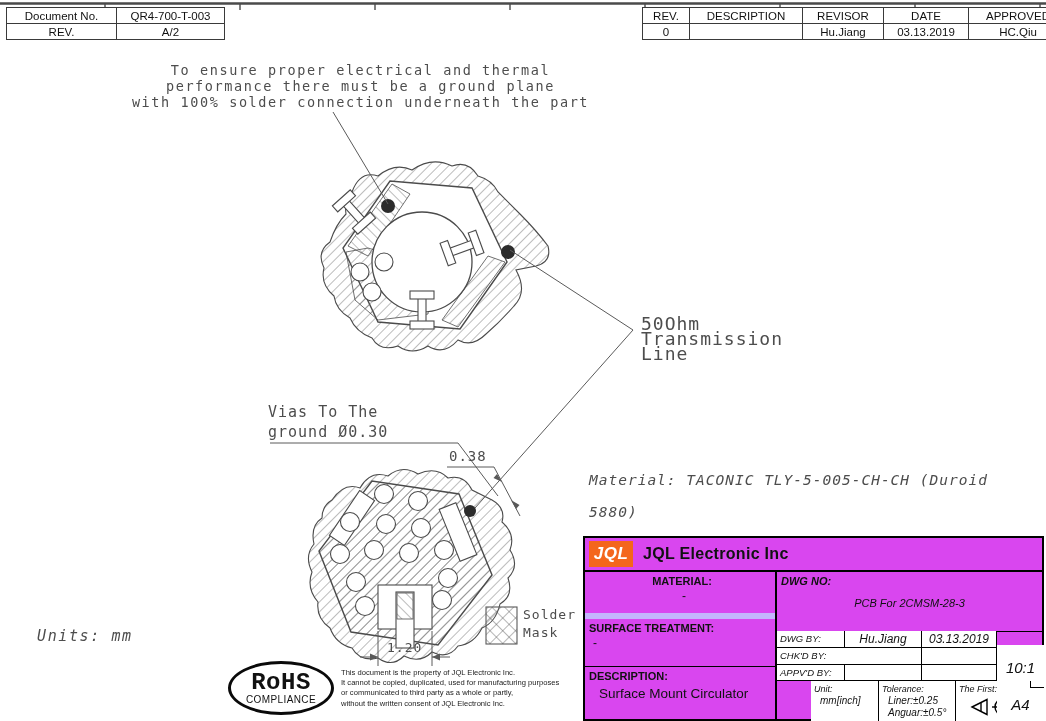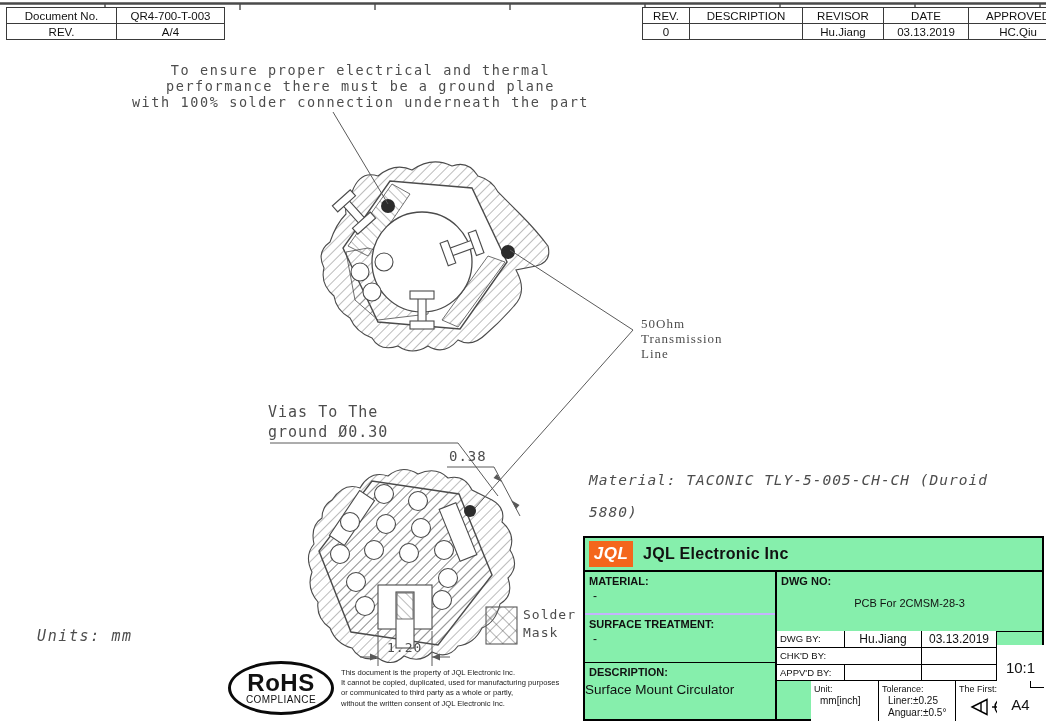--- a/index.html
+++ b/index.html
@@ -17,52 +17,52 @@
   .cad-i{font-style:italic;}
   
   .sheet-table{position:absolute;border-collapse:collapse;table-layout:fixed;}
   .sheet-table td,.sheet-table th{
     border:1px solid #3a3a3a;font-size:11.5px;font-weight:normal;
     text-align:center;vertical-align:middle;padding:0 2px;height:15px;
     overflow:hidden;white-space:nowrap;background:#fff;
   }
   
   .tb{position:absolute;left:583px;top:536px;width:461px;height:185px;
-      border:2px solid #000;background:#86efac;box-sizing:border-box;font-size:11px;}
+      border:2px solid #000;background:#d946ef;box-sizing:border-box;font-size:11px;}
   .tb-header{height:32px;border-bottom:2px solid #000;position:relative;}
   .tb-logo{position:absolute;left:4px;top:3px;width:44px;height:26px;
            color:#fff;font-weight:bold;font-style:italic;font-size:17px;
            display:flex;align-items:center;justify-content:center;letter-spacing:.5px;}
   .tb-company{position:absolute;left:58px;top:0;height:32px;display:flex;align-items:center;
               font-weight:bold;font-size:16px;letter-spacing:.3px;}
   .tb-body{position:relative;height:149px;display:flex;}
   .tb-left{width:190px;border-right:2px solid #000;display:flex;flex-direction:column;}
   .tb-cell-label{font-weight:bold;font-size:11px;padding:3px 0 0 4px;}
   .tb-cell-value{font-size:12px;padding:2px 0 0 8px;}
-  .c-material{height:41px;border-bottom:2px solid #c4b5fd;}
+  .c-material{height:41px;border-bottom:6px solid #c4b5fd;text-align:center;}
   .c-surface{height:47px;border-bottom:1px solid #000;}
   .c-desc{flex:1;}
-  .c-desc .tb-cell-value{font-size:13.5px;padding-top:4px;padding-left:0;}
-  .tb-right{position:relative;flex:1;}
+  .c-desc .tb-cell-value{font-size:13.5px;padding-top:4px;padding-left:14px;}
+  .tb-right{position:relative;flex:1;font-style:italic;}
   .c-dwgno{position:absolute;left:0;top:0;right:0;height:59px;border-bottom:1px solid #000;}
   .c-dwgno .val{text-align:center;font-size:11px;margin-top:10px;}
   .rcell{position:absolute;box-sizing:border-box;border-right:1px solid #000;border-bottom:1px solid #000;
          font-size:9.5px;overflow:hidden;background:#fff;}
   .rcell.lastcol{border-right:none;}
   .rcell .big{font-size:12px;text-align:center;margin-top:1px;}
   .rlabel{padding:2px 0 0 3px;}
   .center-mid{display:flex;align-items:center;justify-content:center;}
   .scale-big{font-size:15px;font-weight:normal;}
   .small-stack{font-size:9px;padding:2px 0 0 3px;line-height:12px;margin-left:34px;}
   .small-stack .v{padding-left:6px;font-size:10px;}
   
   .rohs{position:absolute;left:228px;top:661px;width:100px;height:48px;
         border:3px solid #0a0a0a;border-radius:50%;background:#fff;
         display:flex;flex-direction:column;align-items:center;justify-content:center;}
-  .rohs-main{font-family:Liberation Sans, sans-serif;font-weight:bold;font-size:24px;line-height:24px;letter-spacing:.5px;}
+  .rohs-main{font-family:Liberation Mono, monospace;font-weight:bold;font-size:24px;line-height:24px;letter-spacing:.5px;}
   .rohs-sub{font-size:10px;line-height:10px;letter-spacing:.4px;}
   .legal{position:absolute;left:341px;top:668px;font-size:7.6px;line-height:10.2px;color:#222;}
   svg{display:block;}
 </style>
 </head>
 <body>
 
 <svg class="abs" style="left:0;top:0;" width="1046" height="721" viewBox="0 0 1046 721">
   <defs>
     <pattern id="h1" width="7" height="7" patternUnits="userSpaceOnUse" patternTransform="rotate(45)">
@@ -168,21 +168,21 @@
     <polygon points="432,657 440,653.5 440,660.5" fill="#5a5a5a" stroke="none"></polygon>
   </g>
 
   <rect x="486" y="607" width="31" height="37" fill="url(#cross)" stroke="#5a5a5a" stroke-width="1.1"></rect>
 </svg>
 
 <div class="abs cad ml" style="left:108px;top:62px;width:505px;text-align:center;font-size:13.5px;line-height:16px;">To ensure proper electrical and thermal
 performance there must be a ground plane
 with 100% solder connection underneath the part</div>
 
-<div class="abs cad ml" style="left:641px;top:316px;font-size:13px;line-height:15px;letter-spacing:1px;font-family:Liberation Serif, serif;">50Ohm
+<div class="abs cad ml" style="left:641px;top:316px;font-size:18px;line-height:15px;letter-spacing:1px;">50Ohm
 Transmission
 Line</div>
 
 <div class="abs cad ml" style="left:268px;top:402px;font-size:15px;line-height:20px;letter-spacing:1px;">Vias To The
 ground Ø0.30</div>
 
 <div class="abs cad" style="left:449px;top:448px;font-size:14px;letter-spacing:1px;">0.38</div>
 
 <div class="abs cad" style="left:387px;top:640px;font-size:13px;letter-spacing:1px;">1.20</div>
 
@@ -195,21 +195,21 @@
 Mask</div>
 
 <table class="sheet-table" style="left:6px;top:7px;width:219px;border-radius:10px;">
   <tbody>
       <tr>
     <td style="width:105px;">Document No.</td>
     <td>QR4-700-T-003</td>
   </tr>
   <tr>
     <td>REV.</td>
-    <td>A/4</td>
+    <td>A/2</td>
   </tr>
 </tbody>
   </table>
 
 <table class="sheet-table" style="left:642px;top:7px;width:400px;">
   <tbody>
       <tr>
     <td style="width:42px;">REV.</td>
     <td style="width:108px;">DESCRIPTION</td>
     <td style="width:76px;">REVISOR</td>

